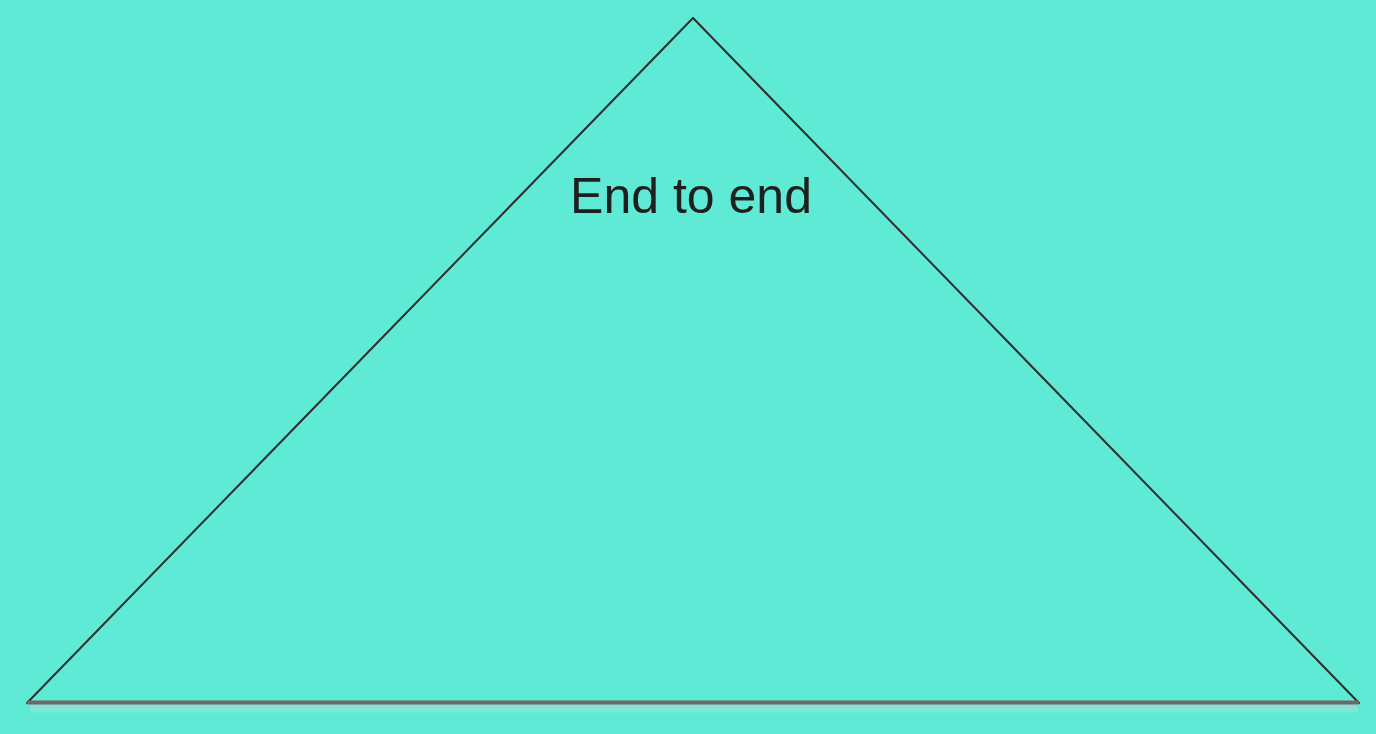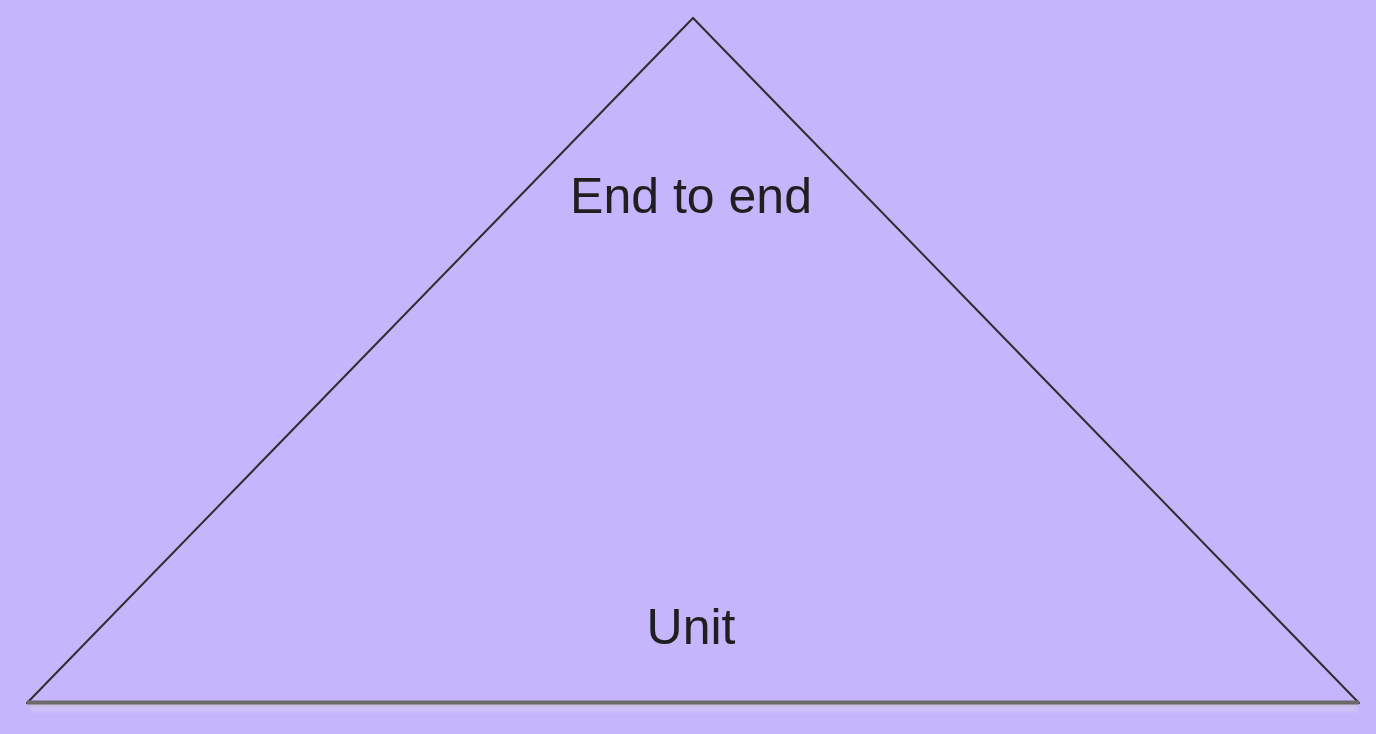--- a/index.html
+++ b/index.html
@@ -8,21 +8,21 @@
     background: #ffffff;
     width: 1376px;
     height: 734px;
     overflow: hidden;
     font-family: "Liberation Sans", sans-serif;
   }
   .canvas {
     position: relative;
     width: 1376px;
     height: 734px;
-    background: #c4b5fd;
+    background: #5eead4;
   }
   .canvas svg {
     position: absolute;
     top: 0;
     left: 0;
     display: block;
   }
   .pyramid-label {
     position: absolute;
     left: 691px;
@@ -56,15 +56,14 @@
     <line x1="693" y1="18" x2="27" y2="703" stroke="#2e2e2e" stroke-width="2" stroke-linecap="round"></line>
 
     <line x1="693" y1="18" x2="1359" y2="703" stroke="#2e2e2e" stroke-width="2" stroke-linecap="round"></line>
 
     <line x1="27" y1="702.5" x2="1359" y2="702.5" stroke="#6a6a6a" stroke-width="4" stroke-linecap="butt"></line>
   </svg>
 
   <div class="pyramid-label label-top">End to end</div>
 
 
-  <div class="pyramid-label label-bottom">Unit</div>
 
 </div>
 
 </body></html>

